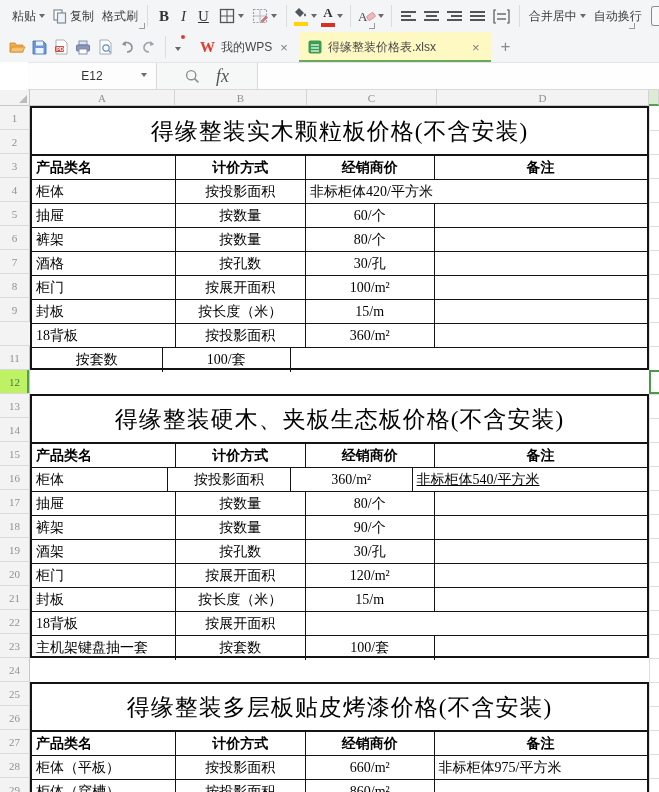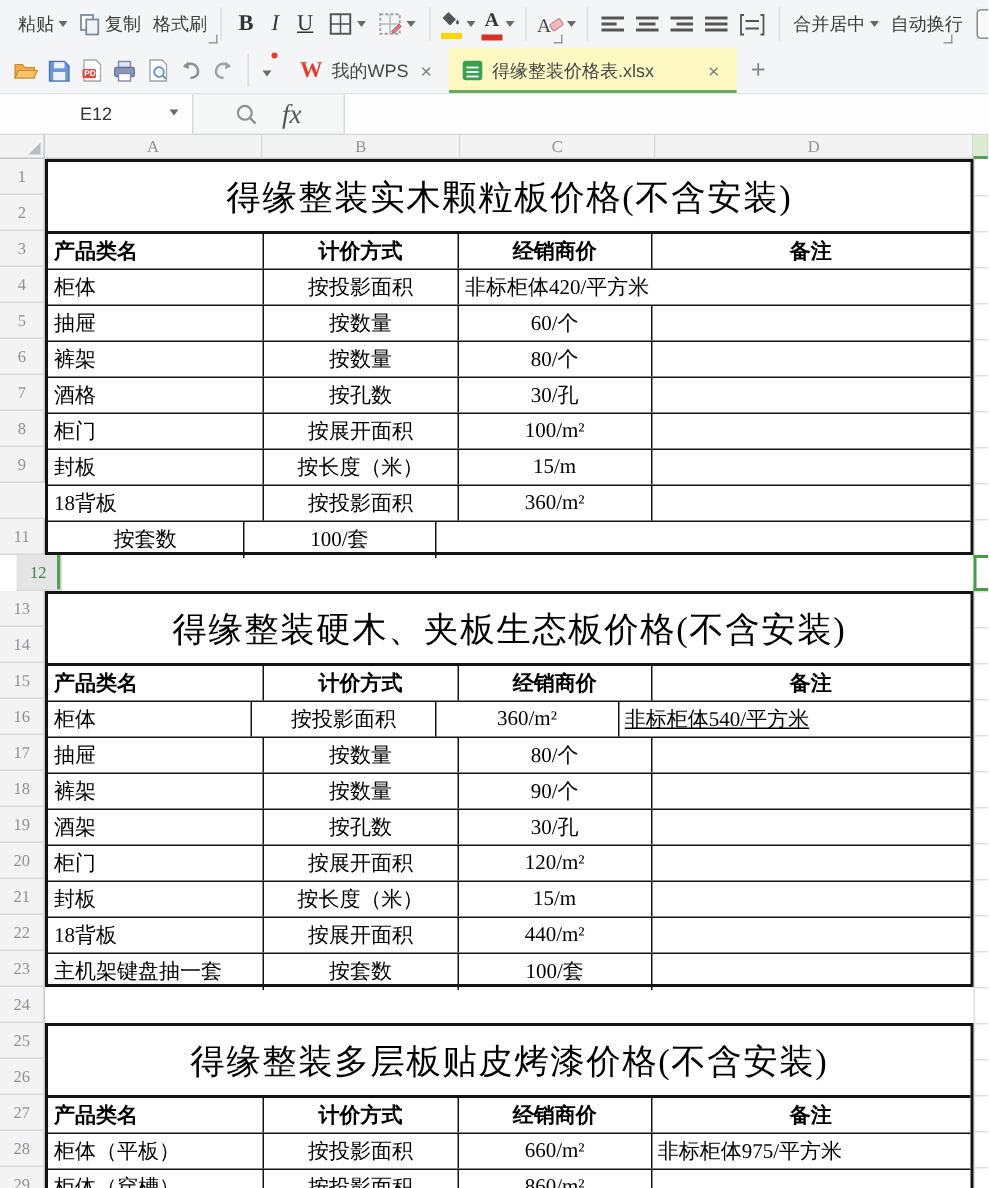--- a/index.html
+++ b/index.html
@@ -34,21 +34,21 @@
   .tab{display:flex;align-items:center;gap:6px;height:30px;padding:0 9px;color:#474747;flex:0 0 auto;}
   .tab.active{background:#fef9c3;box-shadow:inset 0 -2px 0 #69a85f;}
   .tab .x{color:#7d7d7d;font-size:13px;padding:0 2px;}
   .wps-w{color:#e03e2d;font-weight:bold;font-family:"Liberation Serif",serif;font-size:15px;}
   .plus{color:#8a8a8a;font-size:17px;padding:0 10px;}
   .ddcaret{position:relative;margin:0 10px 0 4px;}
   .ddcaret .dot{position:absolute;top:-5px;right:-4px;width:4px;height:4px;border-radius:50%;background:#e23c2c;}
 
   
   .fbar{height:26px;background:#f6f7f7;border-top:1px solid #e4e5e6;border-bottom:1px solid #d6d8d9;
-        display:flex;align-items:stretch;font-size:12px;}
+        display:flex;align-items:stretch;font-size:12px;margin-left:28px;}
   .namebox{position:relative;width:128px;background:#fdfdfd;border-right:1px solid #d6d8d9;
            display:flex;align-items:center;justify-content:center;color:#333;}
   .namebox .caret{position:absolute;right:9px;top:10px;}
   .fb-icons{width:100px;display:flex;align-items:center;justify-content:center;gap:16px;}
   .fx{font-family:"Liberation Serif","DejaVu Serif",serif;font-style:italic;font-size:18px;color:#555;}
   .finput{flex:1;background:#fefefe;border-left:1px solid #d6d8d9;}
 
   
   .sheet{position:relative;width:659px;height:704px;background:#fff;overflow:hidden;
          font-family:"Liberation Serif","DejaVu Serif",serif;}
@@ -56,21 +56,21 @@
          border-bottom:1px solid #c6c7c8;box-sizing:border-box;color:#8f9194;font-size:11px;
          display:flex;align-items:center;justify-content:center;}
   .chead.sel{background:#dcecd3;border-bottom:2px solid #52a050;}
   .corner{position:absolute;top:0;left:0;width:30px;height:16px;background:#f3f3f4;
           border-right:1px solid #c6c7c8;border-bottom:1px solid #c6c7c8;box-sizing:border-box;}
   .corner:after{content:"";position:absolute;right:2px;bottom:2px;border-left:8px solid transparent;
                 border-bottom:8px solid #b9bbbc;}
   .rhead{position:absolute;left:0;width:30px;height:24px;background:#f3f3f4;
          border-right:1px solid #c6c7c8;border-bottom:1px solid #d8d9da;box-sizing:border-box;
          color:#8f9194;font-size:11px;display:flex;align-items:center;justify-content:center;}
-  .rhead.sel{background:#e5e5e5;color:#3f8440;box-shadow:inset -2px 0 0 #52a050;margin-left:11px;}
+  .rhead.sel{background:#bef264;color:#3f8440;box-shadow:inset -2px 0 0 #52a050;}
   .gridline-v{position:absolute;width:1px;background:#dcdfe2;}
   .gridline-h{position:absolute;height:1px;background:#dcdfe2;}
   .tblock{position:absolute;left:30px;width:619px;border:2px solid #141414;box-sizing:border-box;
           background:#fff;}
   .ttitle{height:46px;border-bottom:2px solid #141414;display:flex;align-items:center;
           justify-content:center;font-size:23px;letter-spacing:1px;color:#000;}
   .trow{display:flex;height:24px;box-sizing:border-box;border-bottom:1.5px solid #141414;}
   .trow:last-child{border-bottom:none;}
   .tcell{box-sizing:border-box;border-right:1.5px solid #141414;display:flex;align-items:center;
          font-size:14px;color:#000;overflow:hidden;}
@@ -424,21 +424,20 @@
         </div>
         <div class="trow">
           <div class="tcell left" style="width: 143.5px;">封板</div>
           <div class="tcell center" style="width: 130.5px;">按长度（米）</div>
           <div class="tcell center" style="width: 128.5px;">15/m</div>
           <div class="tcell left" style="width: 212px;"></div>
         </div>
         <div class="trow">
           <div class="tcell left" style="width: 143.5px;">18背板</div>
           <div class="tcell center" style="width: 130.5px;">按展开面积</div>
-          <div class="tcell center" style="width: 128.5px;">440/m²</div>
           <div class="tcell left" style="width: 212px;"></div>
         </div>
         <div class="trow">
           <div class="tcell left" style="width: 143.5px;">主机架键盘抽一套</div>
           <div class="tcell center" style="width: 130.5px;">按套数</div>
           <div class="tcell center" style="width: 128.5px;">100/套</div>
           <div class="tcell left" style="width: 212px;"></div>
         </div>
       </div>
       <div class="tblock" style="top: 592px; height: 120px;">

